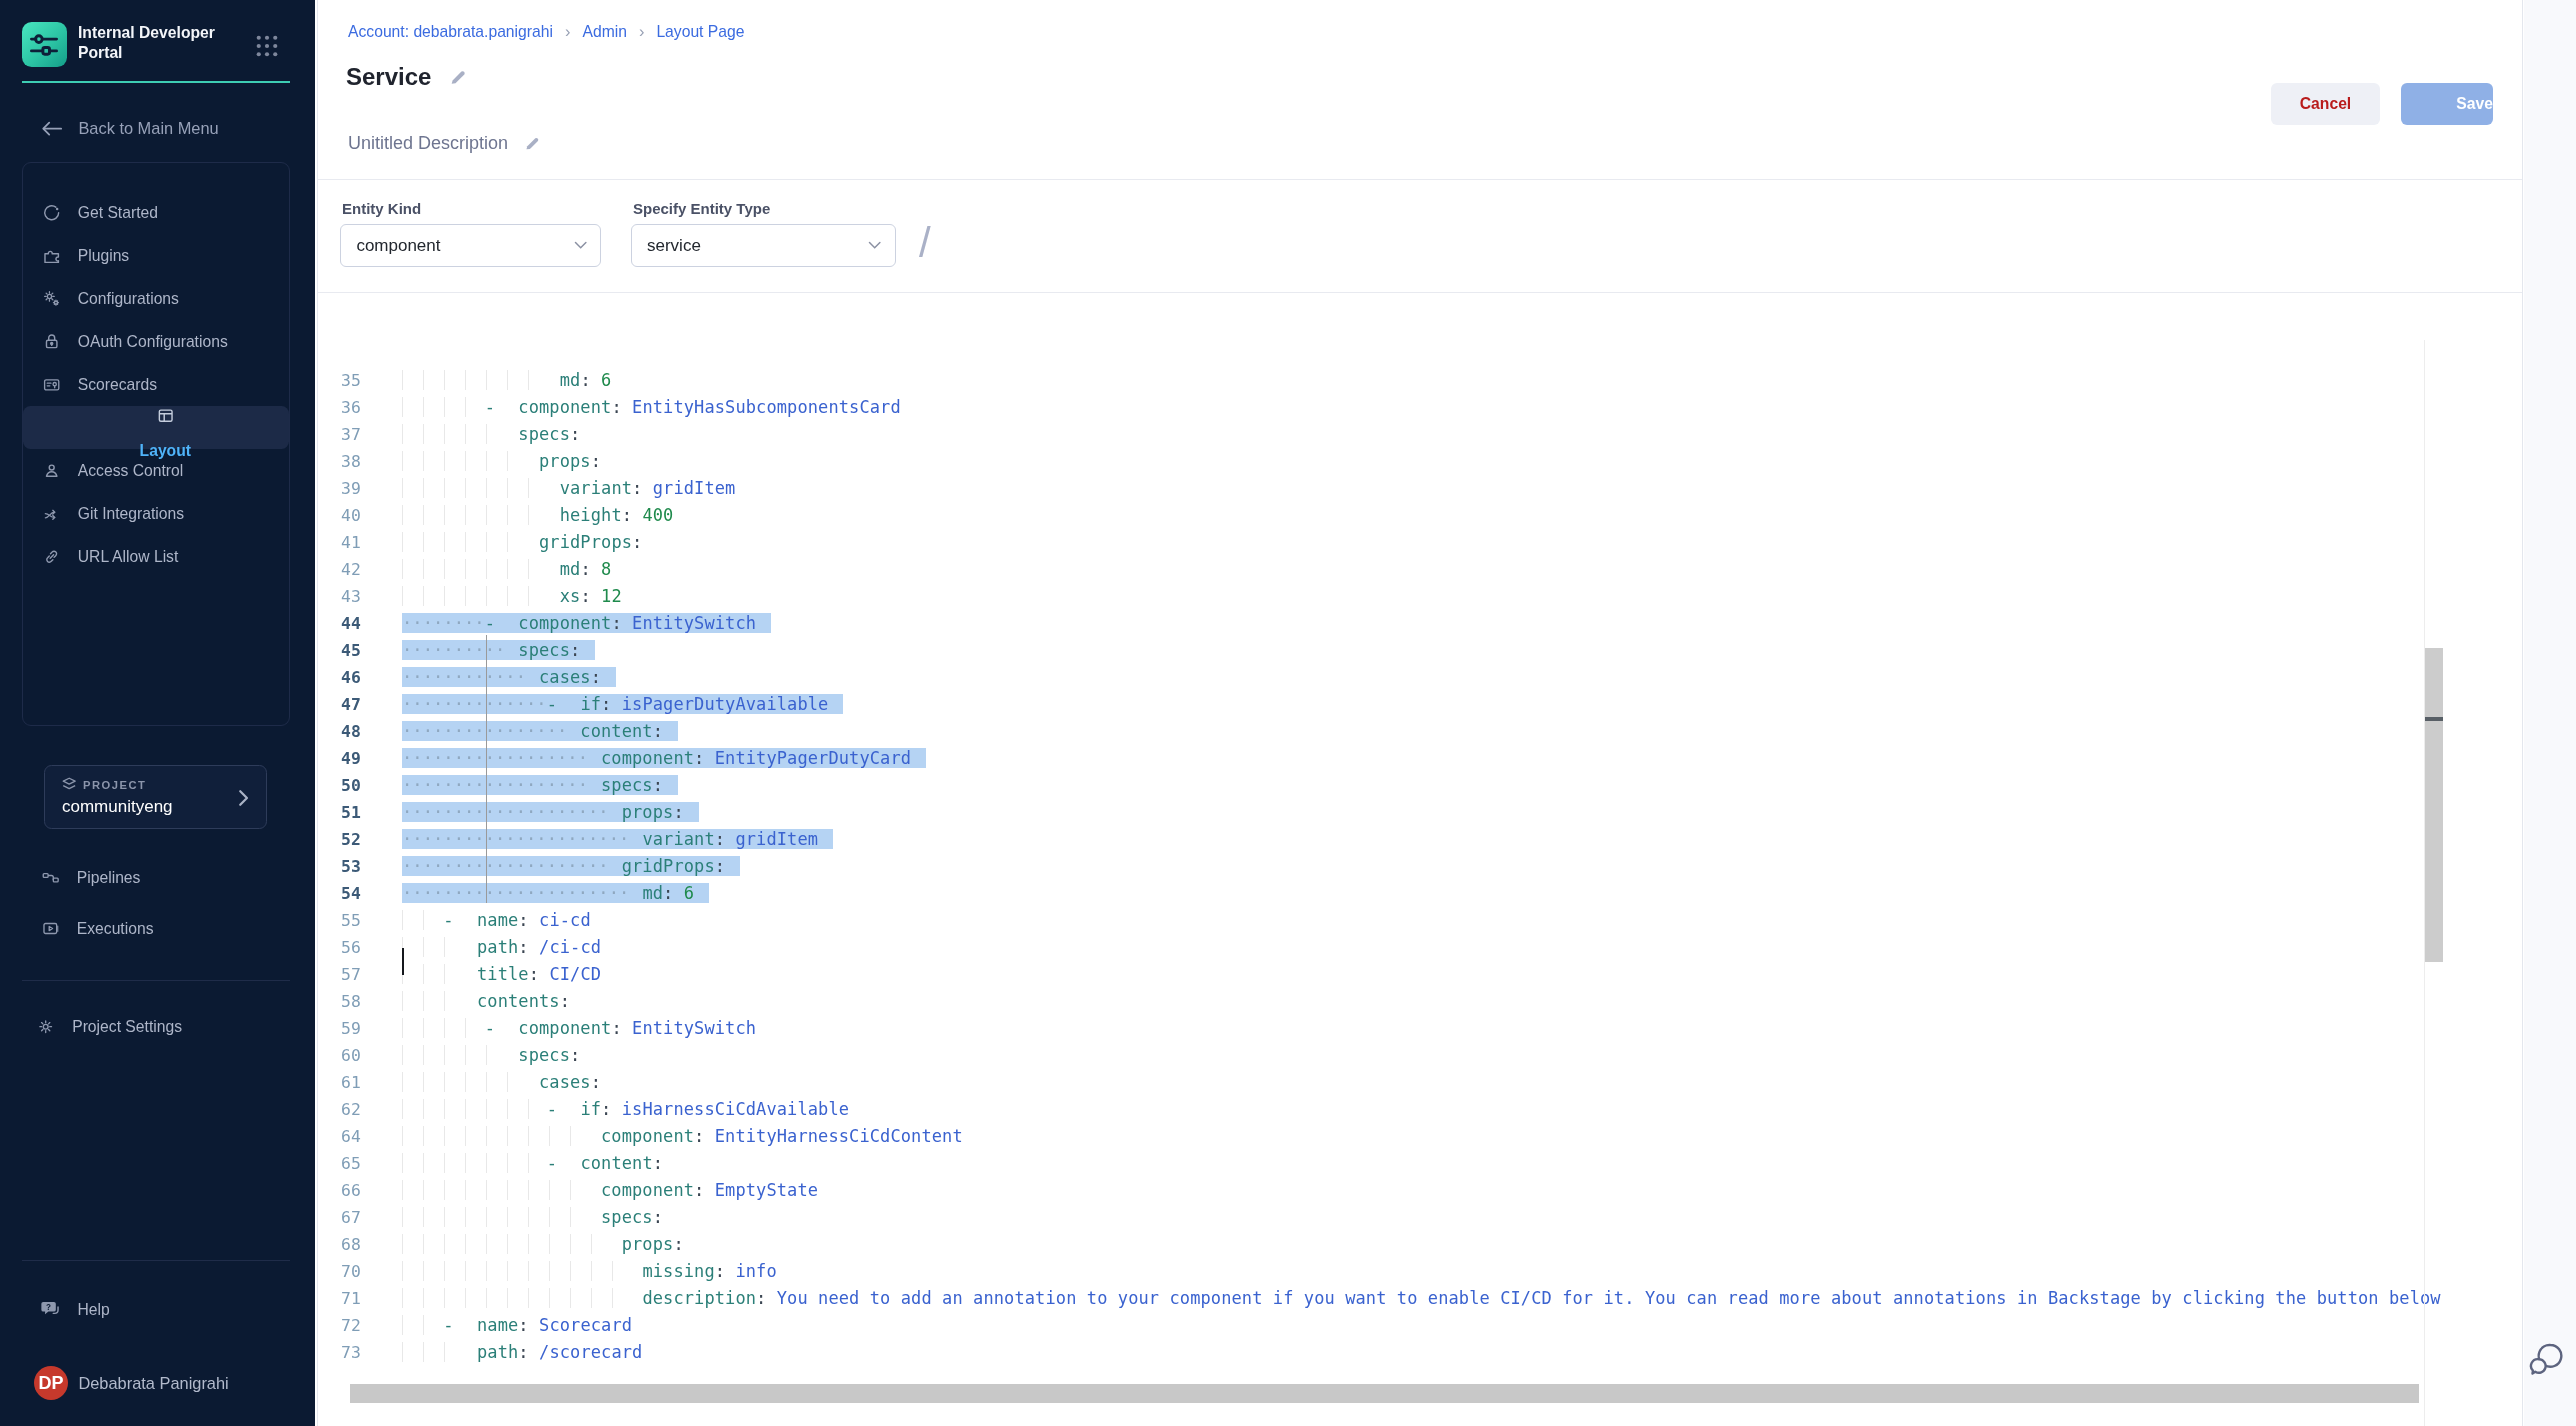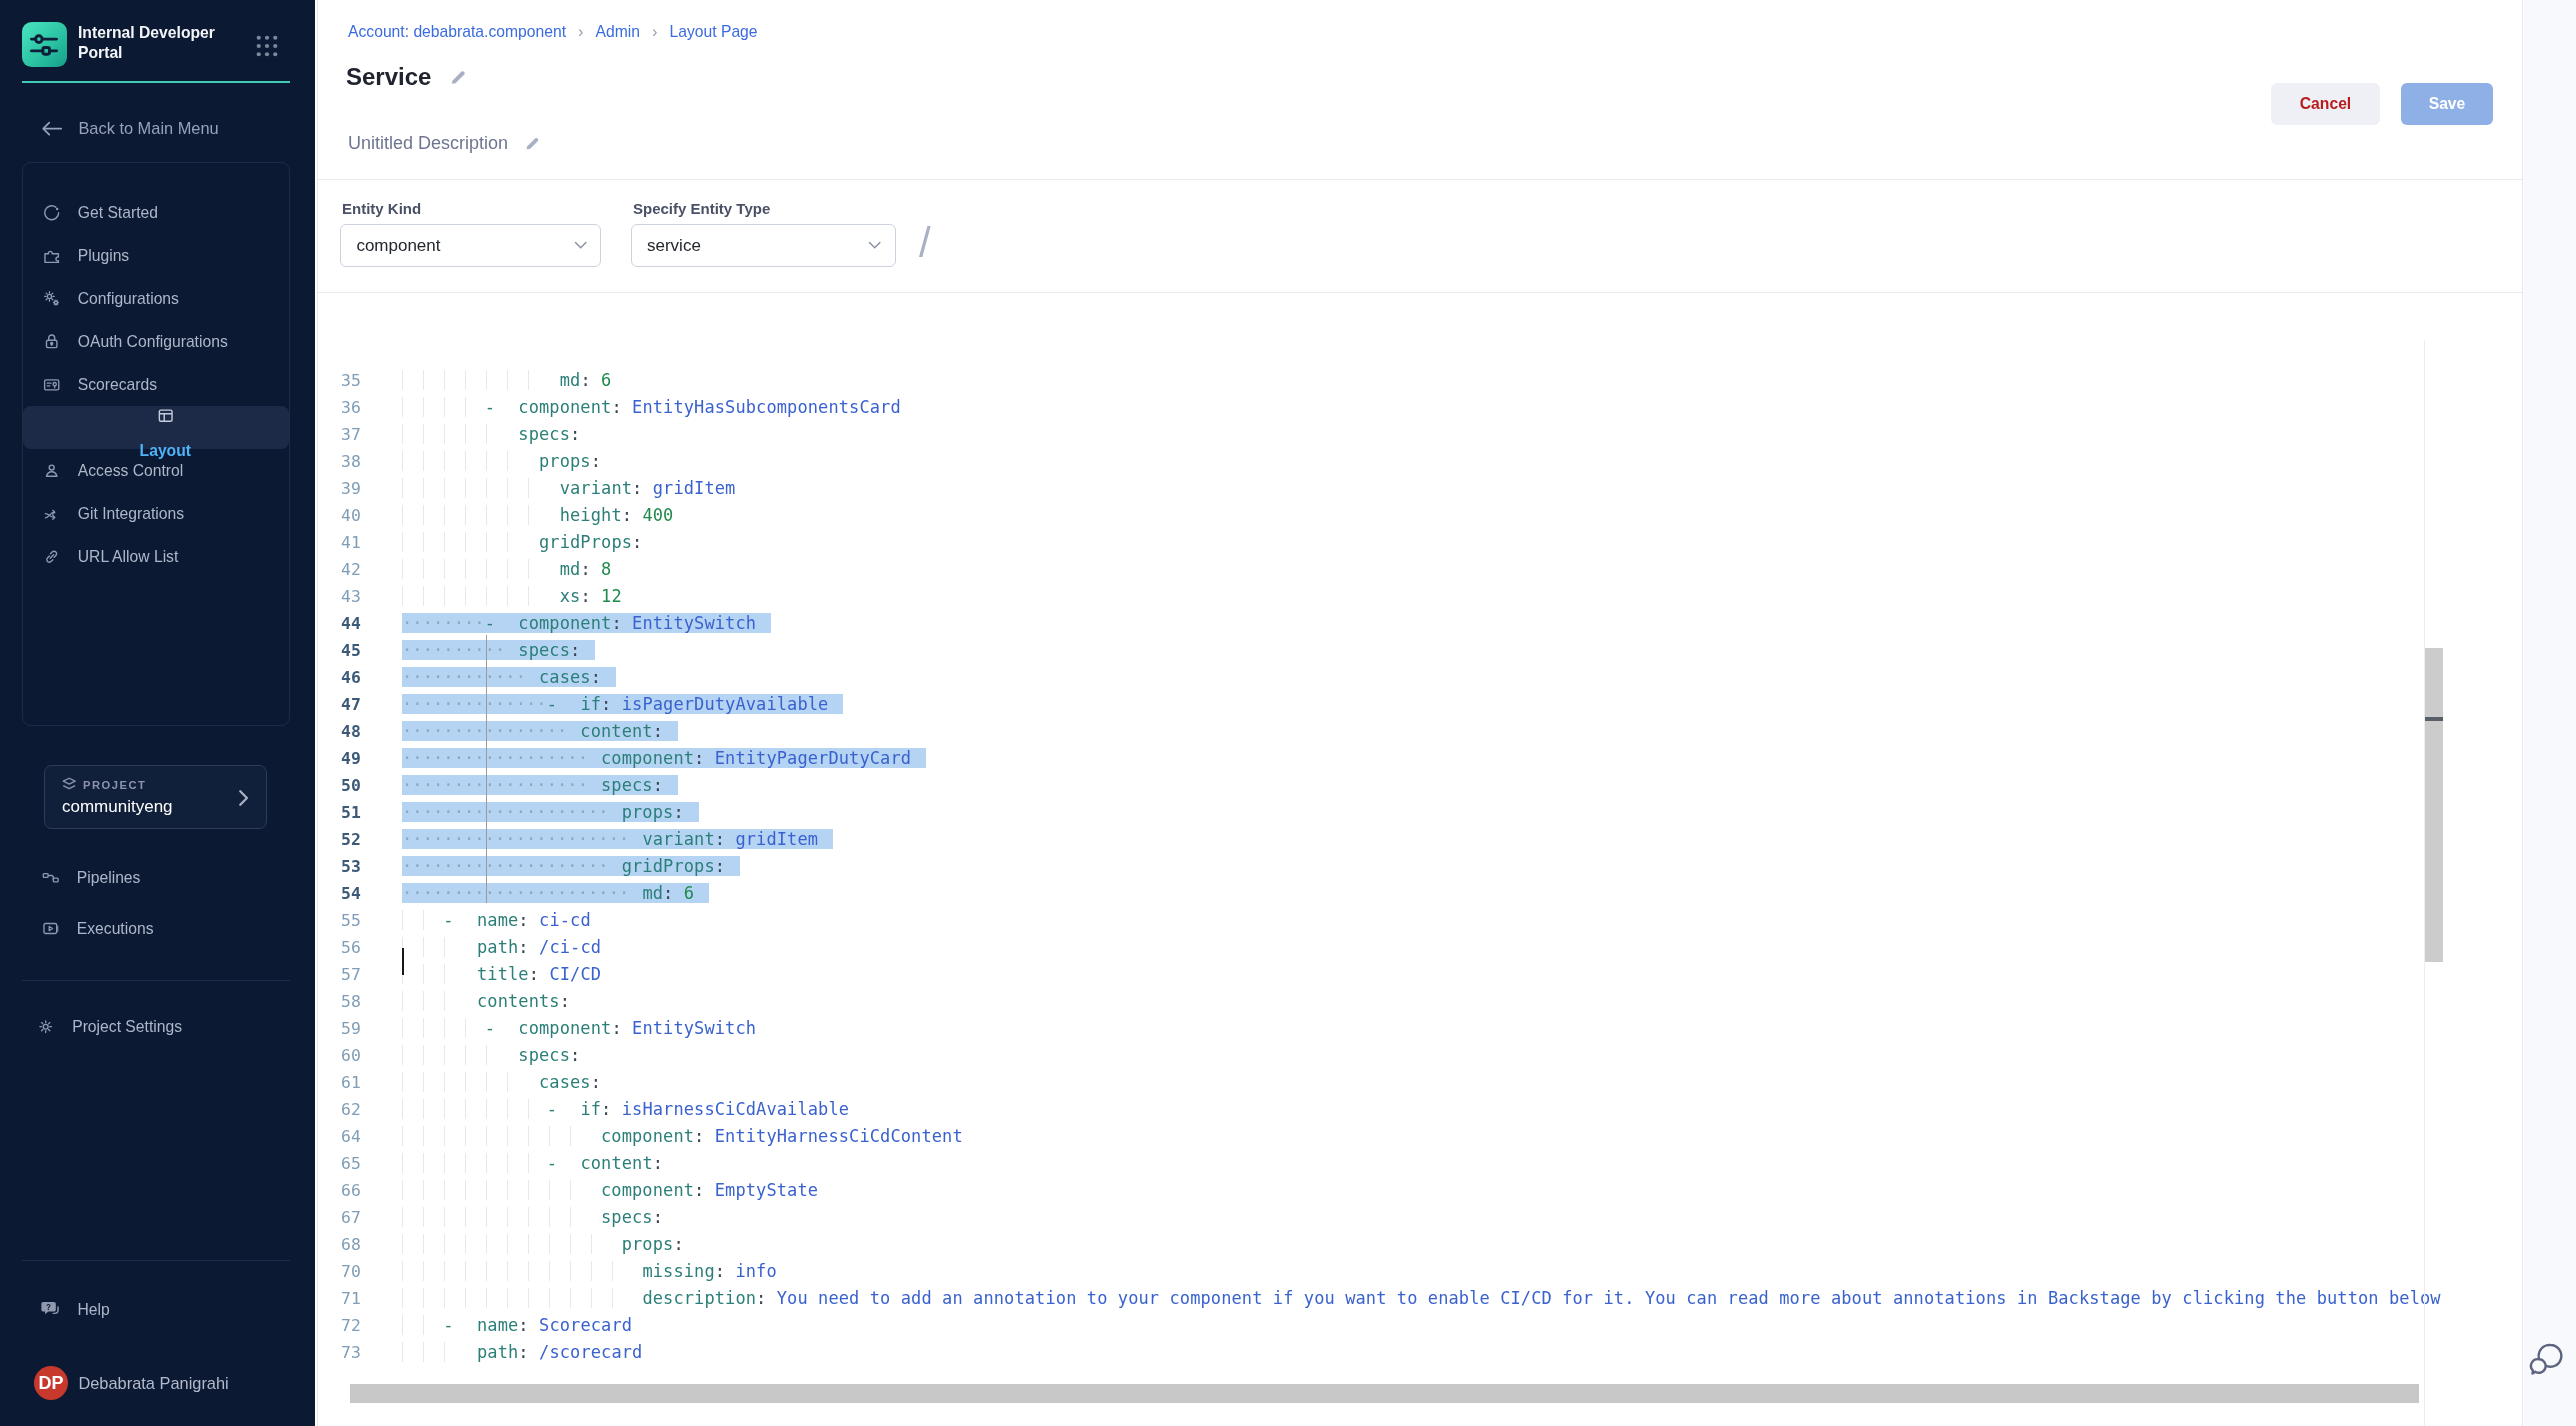--- a/index.html
+++ b/index.html
@@ -48,21 +48,21 @@
   .crumb{color:var(--breadcrumb-link);cursor:pointer;}
   .crumb-sep{color:#97a0b4;font-size:16.4px;}
   .title-row{position:absolute;left:28px;top:63px;display:flex;align-items:center;gap:18px;}
   .page-title{font-size:24px;font-weight:700;color:#20242e;}
   .pencil{color:#a9b0c5;cursor:pointer;}
   .desc-row{position:absolute;left:30px;top:133px;display:flex;align-items:center;gap:16.4px;}
   .page-desc{font-size:18px;color:#6e7590;}
   .btn{position:absolute;top:83px;height:42px;border-radius:6px;border:none;font-size:15.7px;font-weight:700;
         font-family:"Liberation Sans",sans-serif;cursor:pointer;}
   .btn-cancel{left:1953px;width:109px;background:#eef0f6;color:#b91c1c;}
-  .btn-save{left:2083px;width:92px;background:var(--save-disabled-bg);color:#ffffff;}
+  .btn-save{left:2083px;width:92px;background:var(--save-disabled-bg);color:#ffffff;text-align:right;}
   .hdiv{position:absolute;left:0;width:100%;height:0.7px;background:#e8eaf0;}
   .field-label{position:absolute;font-size:15px;font-weight:700;color:#4a5166;}
   .sel-box{position:absolute;top:224px;height:43px;border:0.7px solid #ccd2e0;border-radius:6px;background:#fff;
         display:flex;align-items:center;justify-content:space-between;padding:0 13.4px 0 15px;font-size:17px;color:#22272e;cursor:pointer;}
   .caret{color:#8a90a2;}
   .slash{position:absolute;left:601px;top:219px;font-size:42px;font-weight:300;color:#aab1c7;}
 
   
   .codewrap{position:absolute;left:0;top:340px;width:2126px;height:1087px;overflow:hidden;background:#fff;}
   .code{padding-top:27px;font-family:"DejaVu Sans Mono",monospace;font-size:17px;letter-spacing:0.1px;line-height:27px;}
@@ -286,21 +286,21 @@
   </div>
 
   <div class="user-row">
     <div class="avatar">DP</div>
     <div class="user-name">Debabrata Panigrahi</div>
   </div>
 </aside>
 
 <main class="main">
   <nav class="crumbs" id="crumbs">
-      <span class="crumb">Account: debabrata.component</span>
+      <span class="crumb">Account: debabrata.panigrahi</span>
       <span class="crumb-sep">›</span>
       <span class="crumb">Admin</span>
       <span class="crumb-sep">›</span>
       <span class="crumb">Layout Page</span>
     </nav>
 
   <div class="title-row">
     <h1 class="page-title">Service</h1>
     <span class="pencil">
       <svg width="18" height="18" viewBox="0 0 20 20" fill="currentColor">

